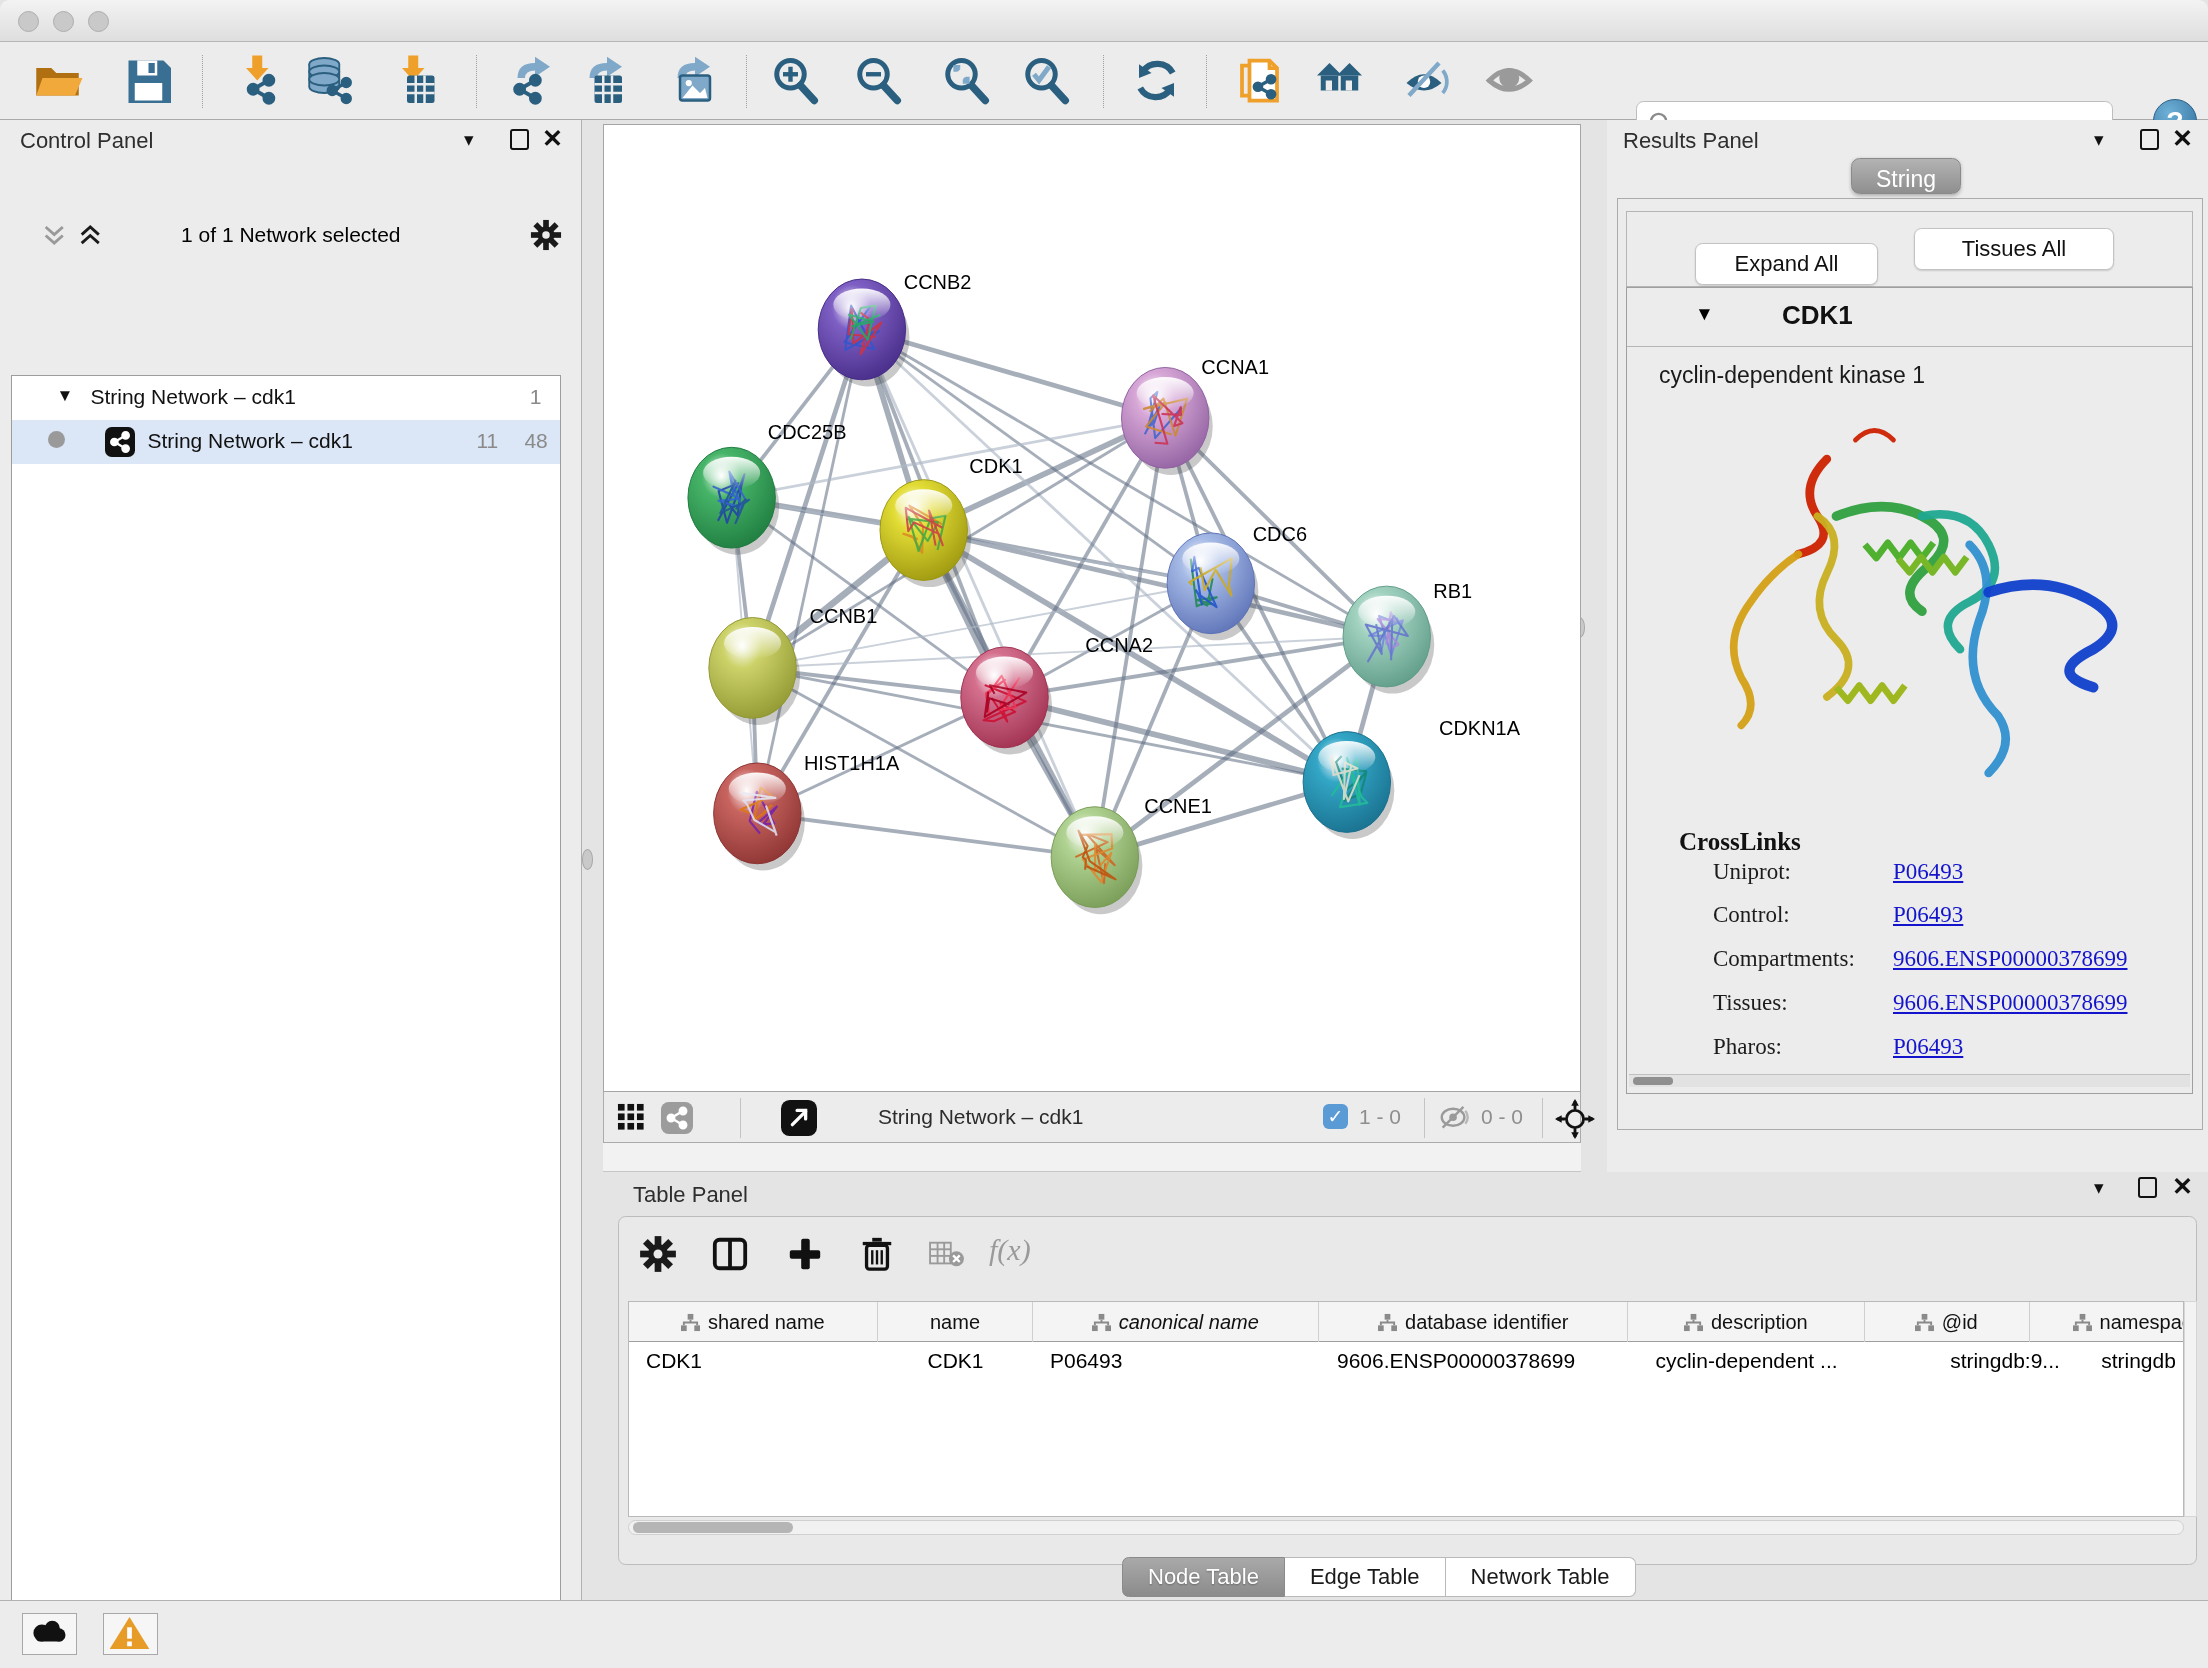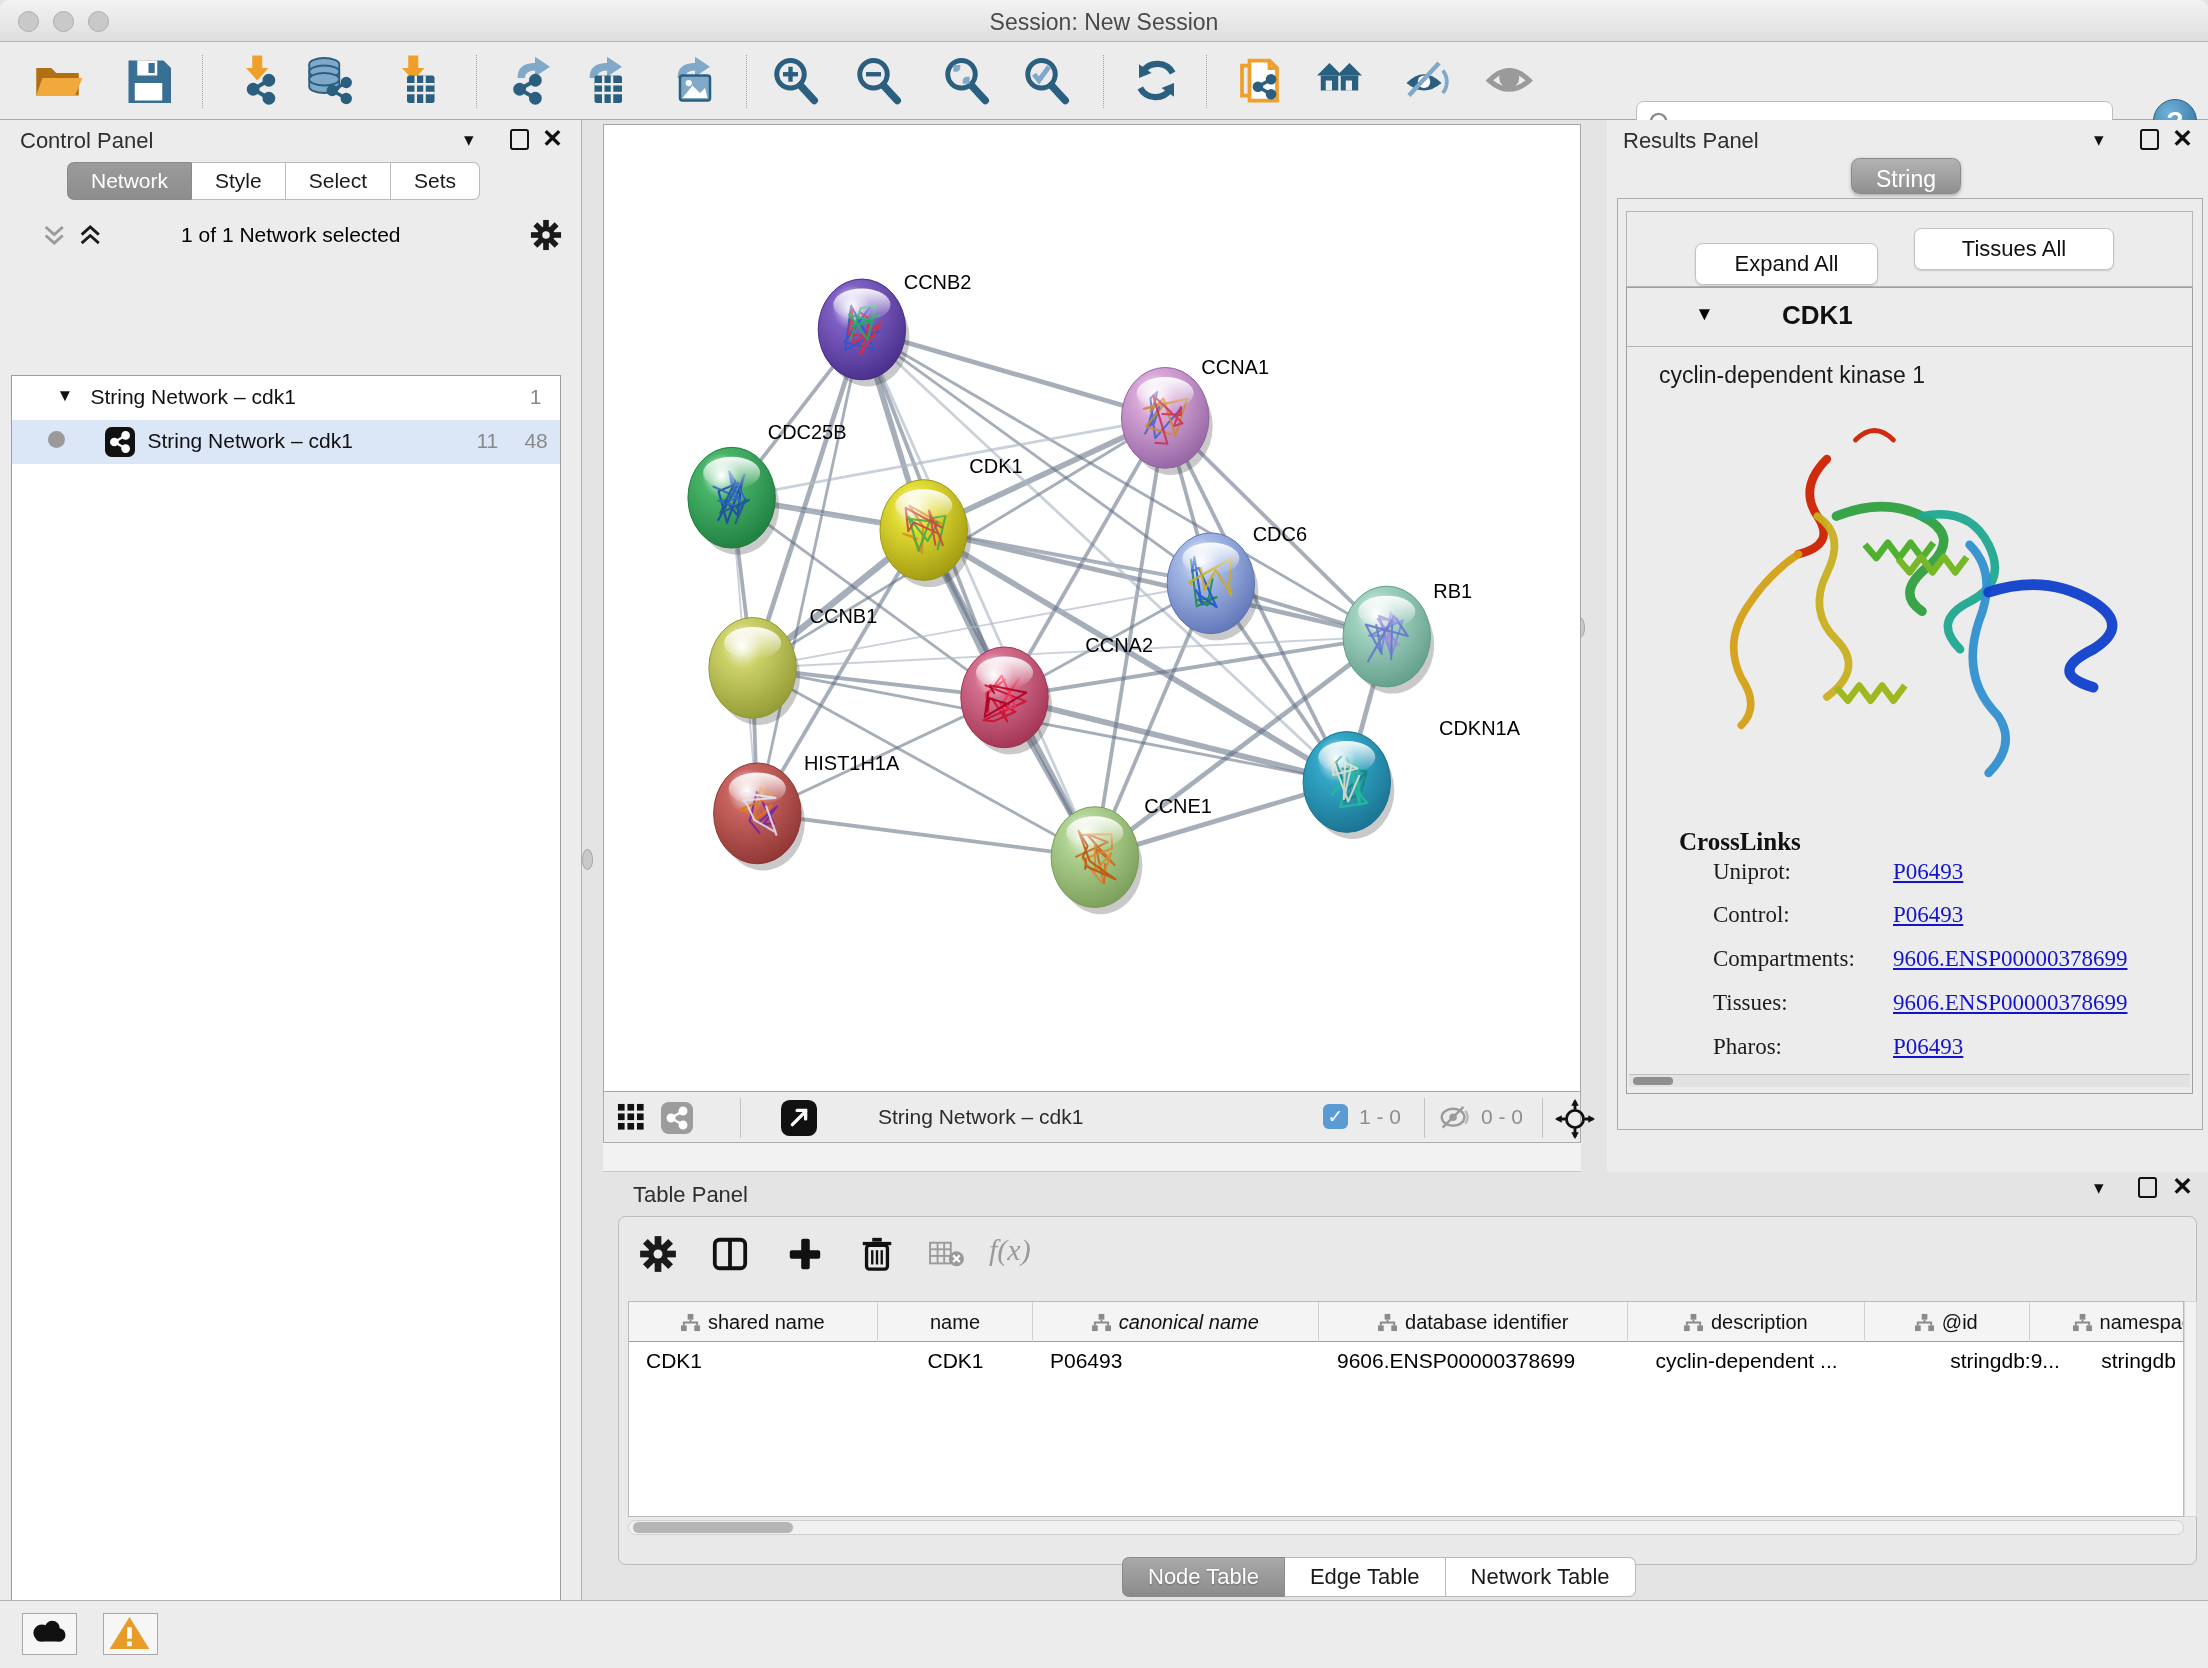--- a/index.html
+++ b/index.html
@@ -89,21 +89,20 @@
 
   svg text { font-family:"Liberation Sans", sans-serif; }
 </style>
 </head>
 <body>
 
 <div class="abs titlebar">
   <div class="abs tl" style="left:18px"></div>
   <div class="abs tl" style="left:53px"></div>
   <div class="abs tl" style="left:88px"></div>
-  <div class="abs win-title">Session: New Session</div>
 </div>
 
 <div class="abs toolbar">
   <div id="tb-icons">
       <div class="abs tb-icon" style="left: 29.5px;"><svg width="55" height="55" viewBox="-2 -2 44 44">
           <path d="M3 10 L15 10 L19 14 L37 14 L37 32 L3 32 Z" fill="#b06f10"></path>
           <path d="M3 32 L8 18 L40 18 L34 32 Z" fill="#f2a93c"></path>
         </svg></div>
       <div class="abs tb-icon" style="left: 121px;"><svg width="55" height="55" viewBox="-2 -2 44 44">
           <path d="M4 4 L32 4 L38 10 L38 38 L4 38 Z" fill="#3a6f94"></path>
@@ -269,26 +268,20 @@
   </div>
   <div class="abs" style="left:2153px;top:57px;width:44px;height:44px;border-radius:50%;background:radial-gradient(circle at 35% 30%,#6fb0d8,#2f6f9b);border:1px solid #2a5f86;color:#fff;font-size:28.5px;font-weight:bold;text-align:center;line-height:42px;cursor:pointer">?</div>
 </div>
 
 <div class="abs" style="left:0;top:120px;width:582px;height:1480px;background:#ececec;border-right:1px solid #b0b0b0">
   <div class="abs panel-title" style="left:20px;top:7.6px">Control Panel</div>
   <div class="abs pctl" style="left:464px;top:7.6px">▾</div>
   <div class="abs float-btn" style="left:510px;top:8.6px"></div>
   <div class="abs x-btn" style="left:542px;top:7.6px">✕</div>
 
-  <div class="seg" style="left:67px;top:42px" id="cp-tabs">
-      <div class="tab sel">Network</div>
-      <div class="tab">Style</div>
-      <div class="tab">Select</div>
-      <div class="tab">Sets</div>
-    </div>
 
   <div class="abs" style="left:13.3px;top:97px;width:555px;height:38px">
     <svg class="abs" style="left:27px;top:5.7px" width="28.5" height="27" viewBox="0 0 30 28">
       <polyline points="6,4 15,12 24,4" fill="none" stroke="#9a9a9a" stroke-width="3"></polyline>
       <polyline points="6,13 15,21 24,13" fill="none" stroke="#9a9a9a" stroke-width="3"></polyline>
     </svg>
     <svg class="abs" style="left:63px;top:5.7px" width="28.5" height="27" viewBox="0 0 30 28">
       <polyline points="6,12 15,4 24,12" fill="none" stroke="#1a1a1a" stroke-width="3"></polyline>
       <polyline points="6,21 15,13 24,21" fill="none" stroke="#1a1a1a" stroke-width="3"></polyline>
     </svg>

